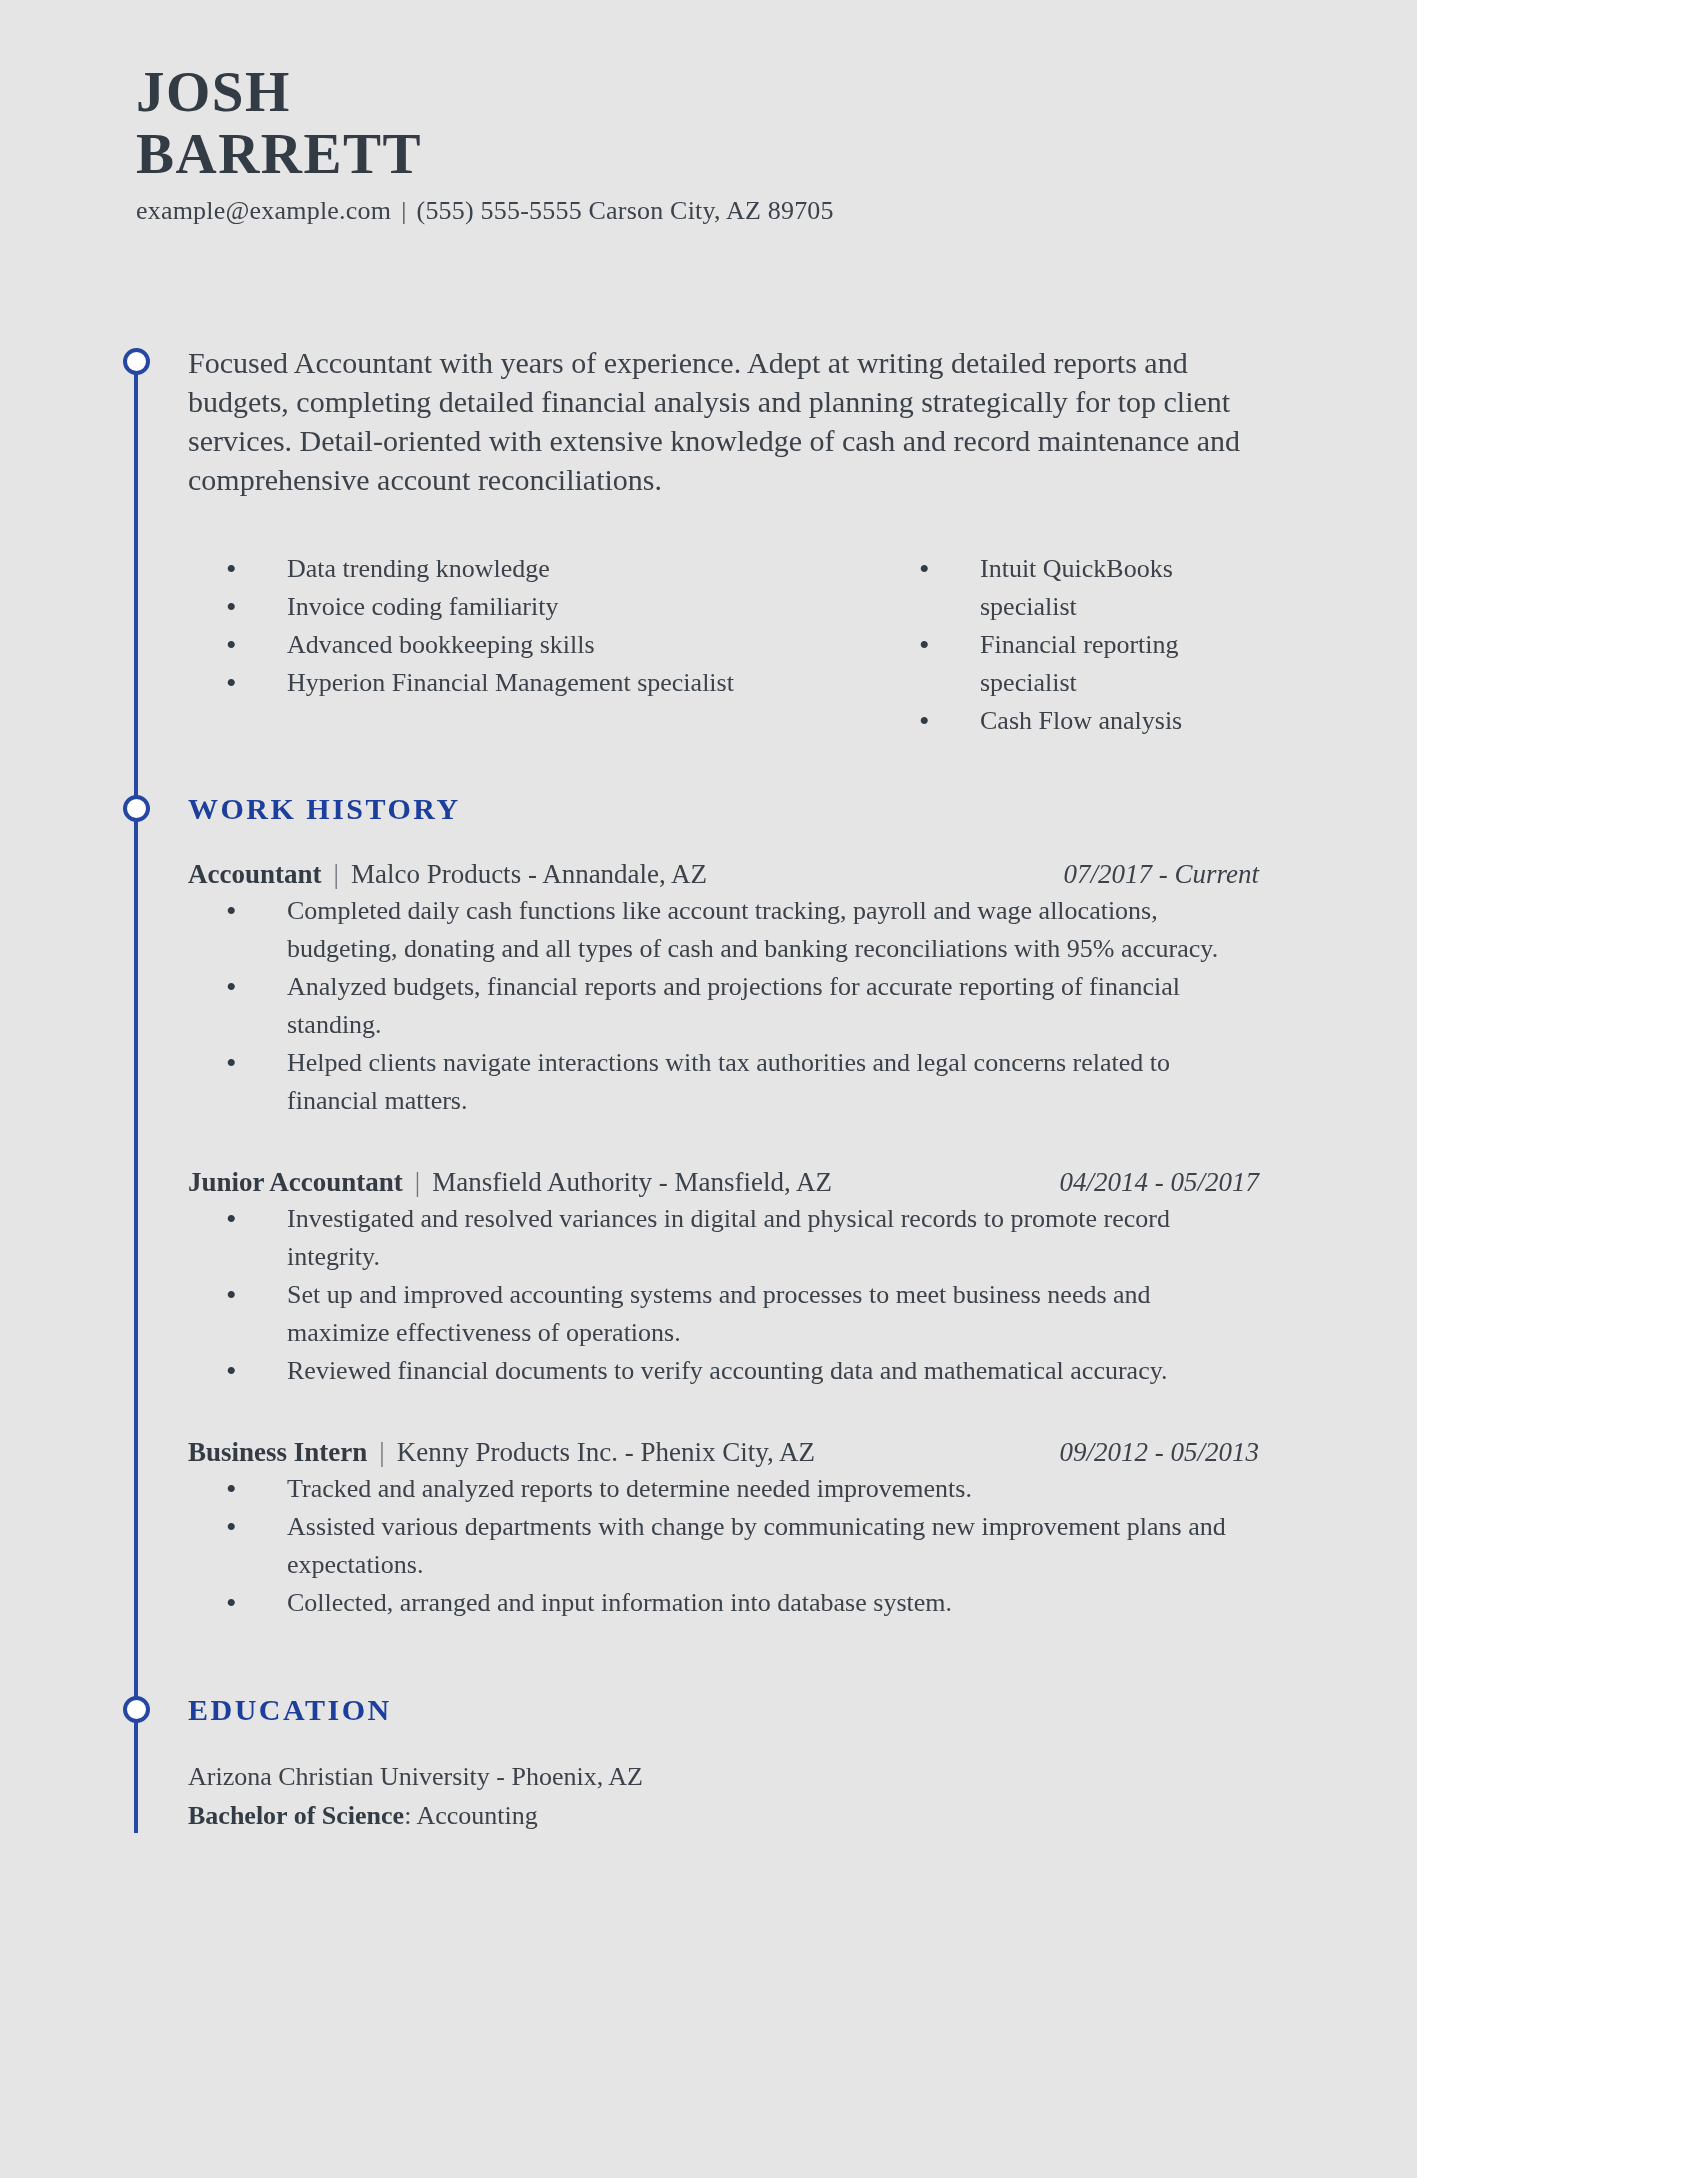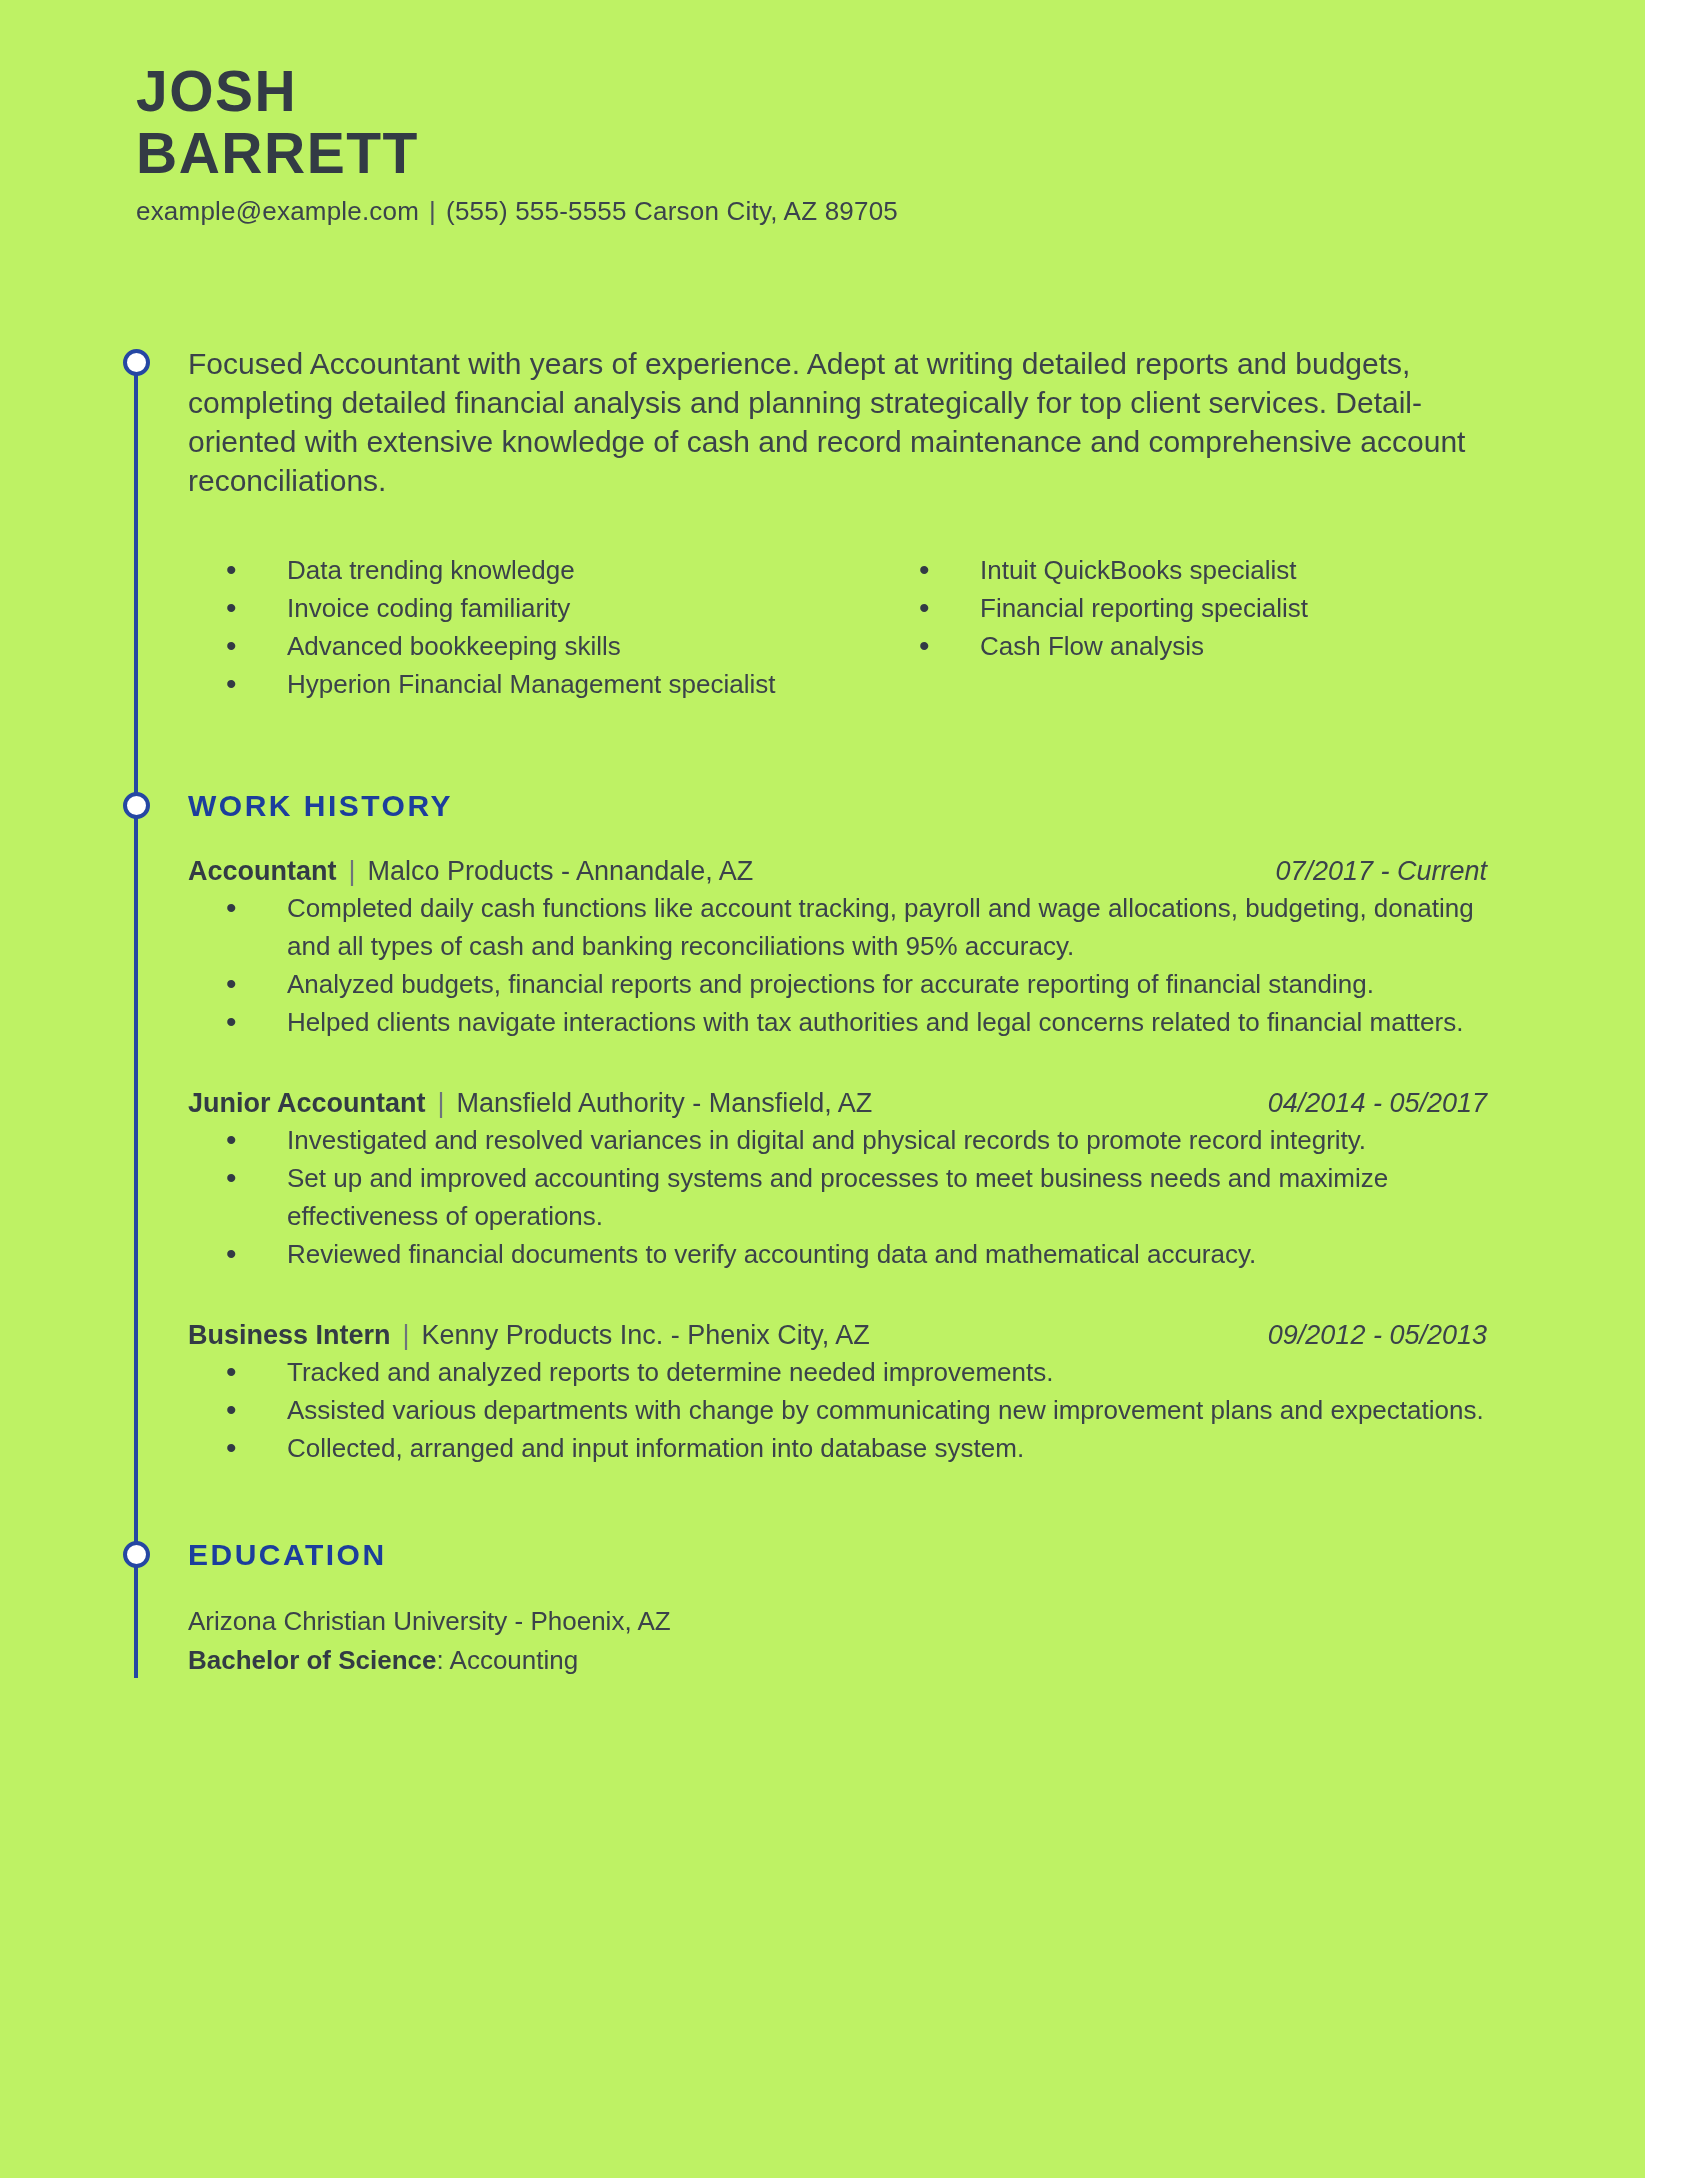--- a/index.html
+++ b/index.html
@@ -2,24 +2,24 @@
 <html><head>
 <meta charset="utf-8">
 <style>
   html, body {
     margin: 0;
     padding: 0;
     background: #ffffff;
   }
   .page {
     position: relative;
-    width: 1645px;
+    width: 1417px;
     height: 2178px;
-    background: #bef264;
-    font-family: Liberation Sans, sans-serif;
+    background: #e5e5e5;
+    font-family: Liberation Serif, serif;
     color: #3b424a;
     box-sizing: border-box;
     overflow: hidden;
   }
   
   .header {
     padding: 61px 158px 0 136px;
   }
   .name {
     font-size: 57px;
@@ -101,21 +101,21 @@
   }
   ul.dotted li::before {
     content: "\2022";
     position: absolute;
     left: 38px;
     top: 0;
     font-size: 30px;
     color: #333b45;
   }
   
-  .section-work { margin-top: 84px; }
+  .section-work { margin-top: 50px; }
   .job { margin-top: 28px; }
   .job + .job { margin-top: 44px; }
   .job-header {
     display: flex;
     justify-content: space-between;
     align-items: baseline;
     font-size: 27px;
     line-height: 36px;
   }
   .job-title { font-weight: 700; color: #333b45; }

